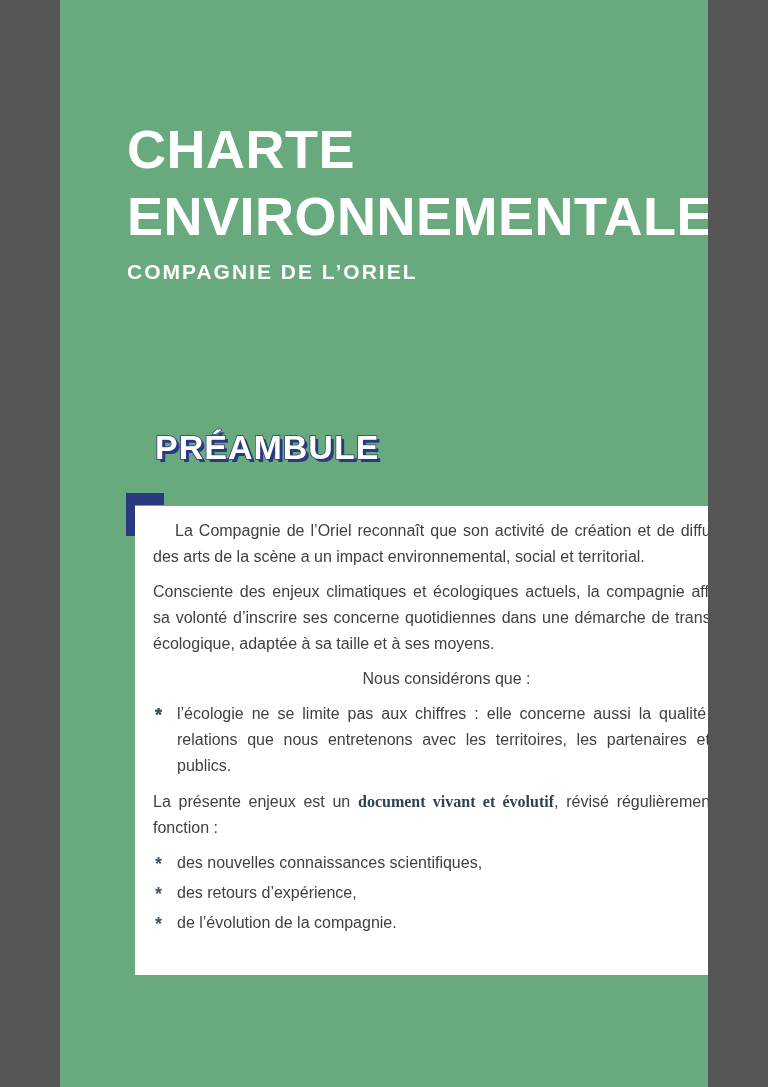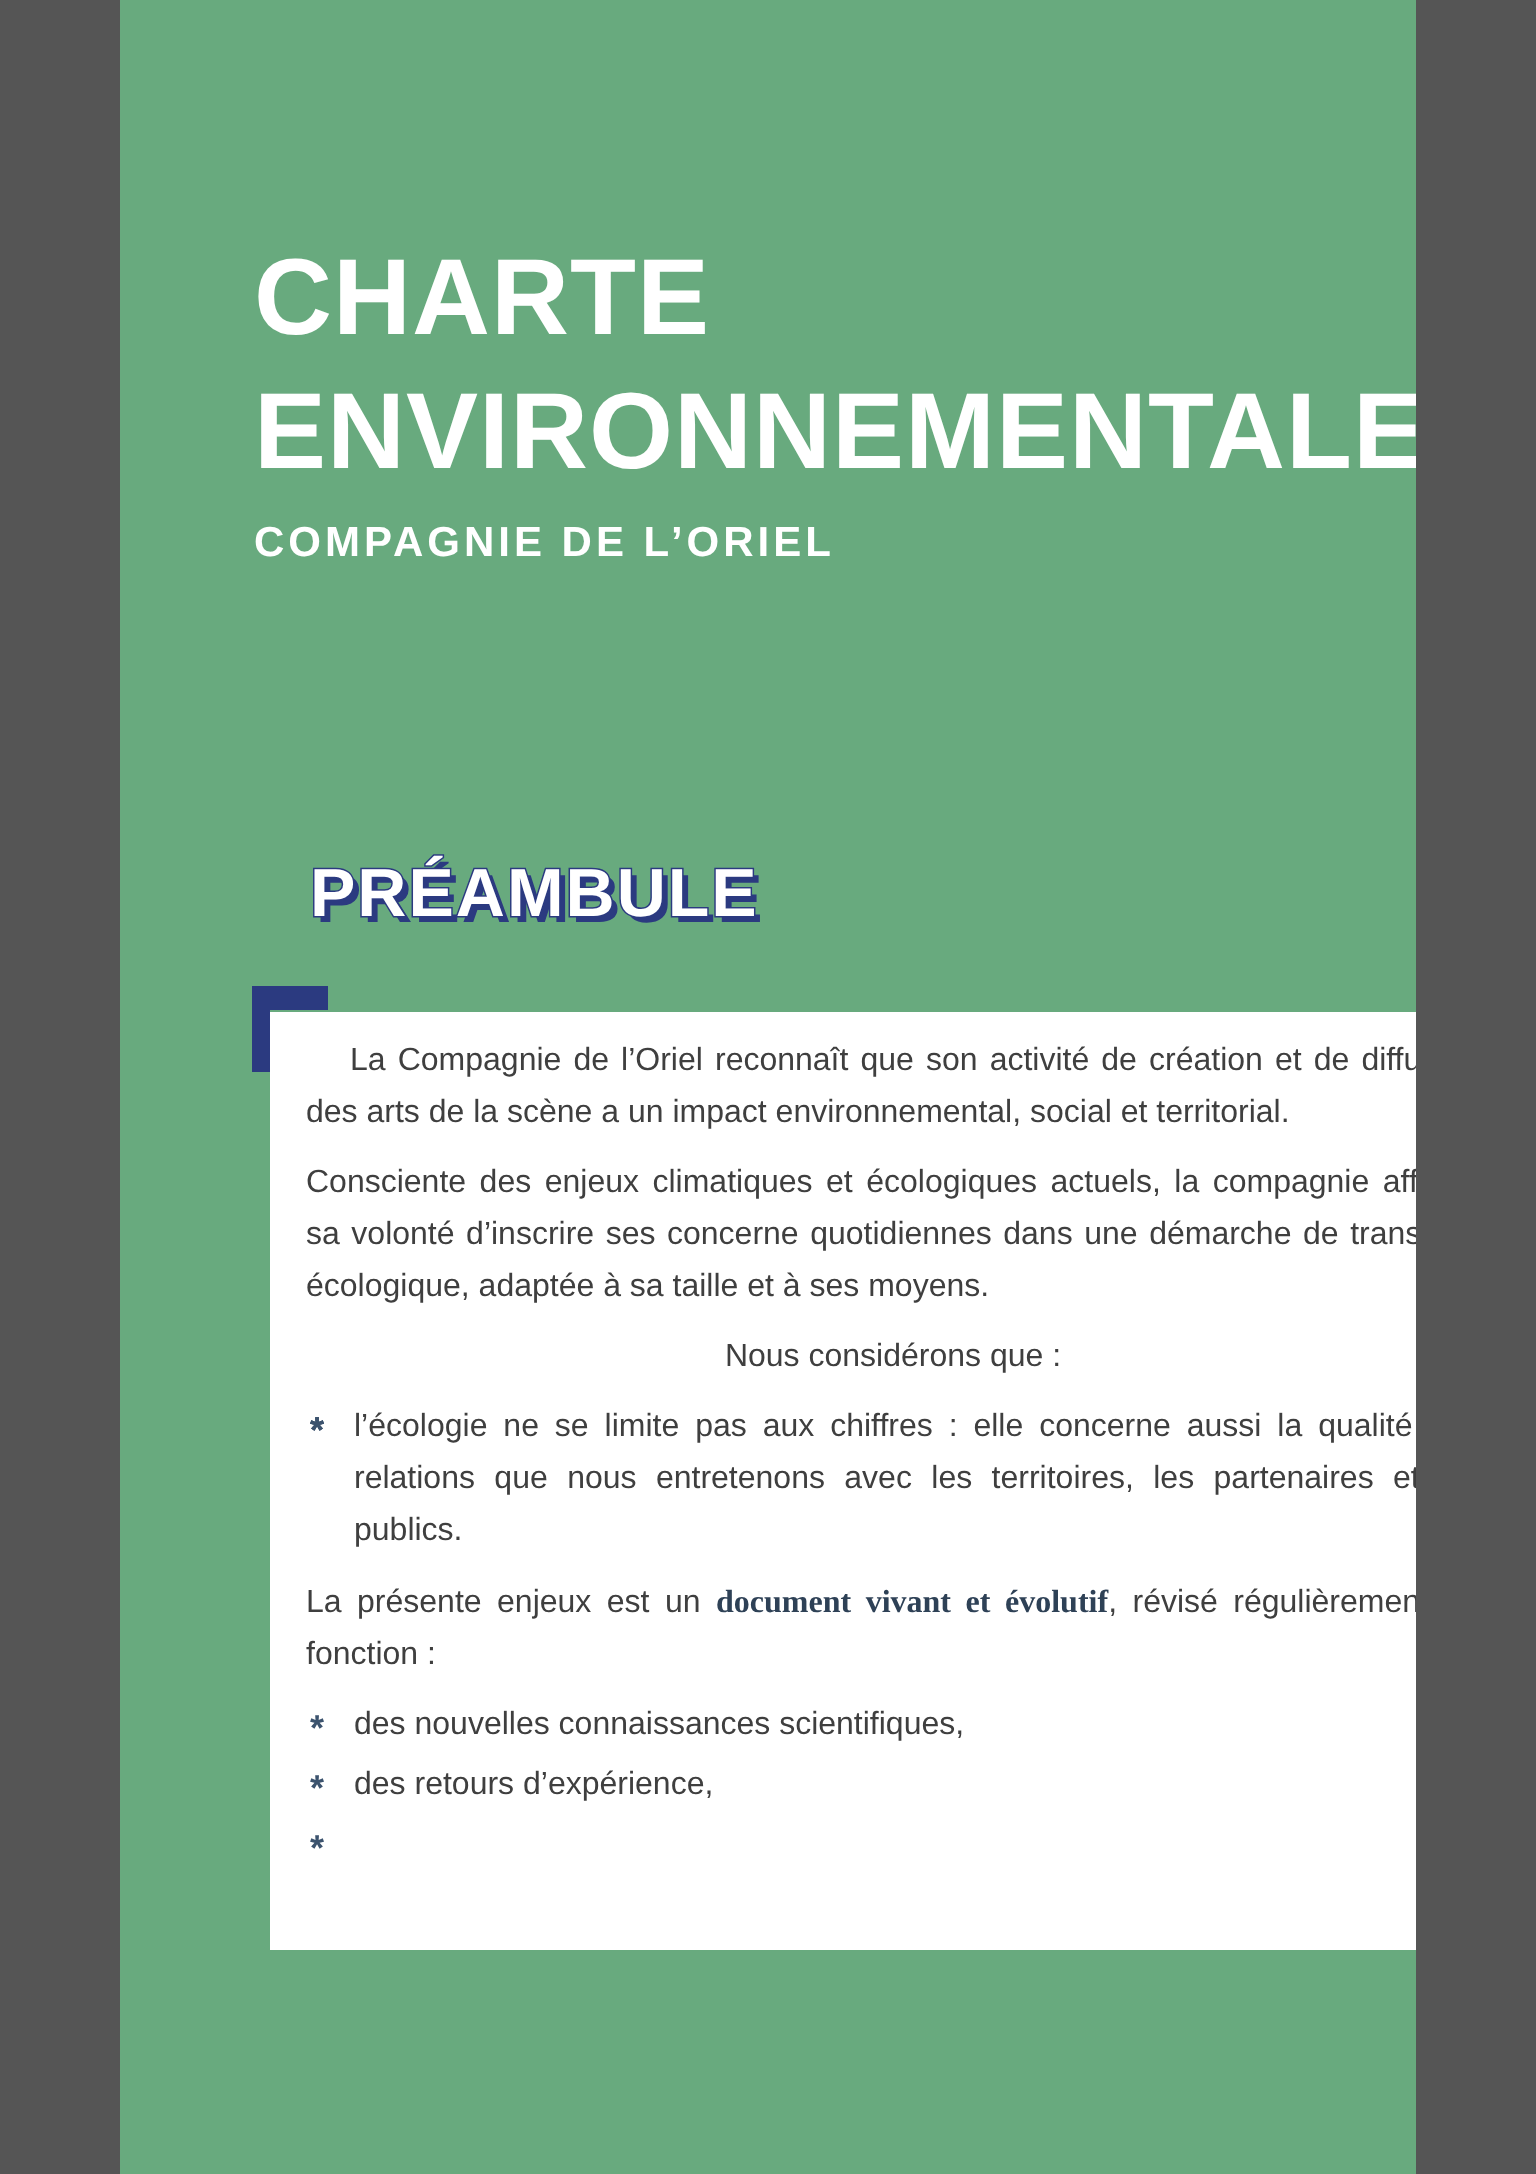--- a/index.html
+++ b/index.html
@@ -138,17 +138,18 @@
       <li>
         <span class="marker">*</span>
         <span>des nouvelles connaissances scientifiques,</span>
       </li>
       <li>
         <span class="marker">*</span>
         <span>des retours d’expérience,</span>
       </li>
       <li>
         <span class="marker">*</span>
+        <span>de l’évolution de la compagnie.</span>
       </li>
     </ul>
   </section>
 
 </div>
 
 </body></html>

